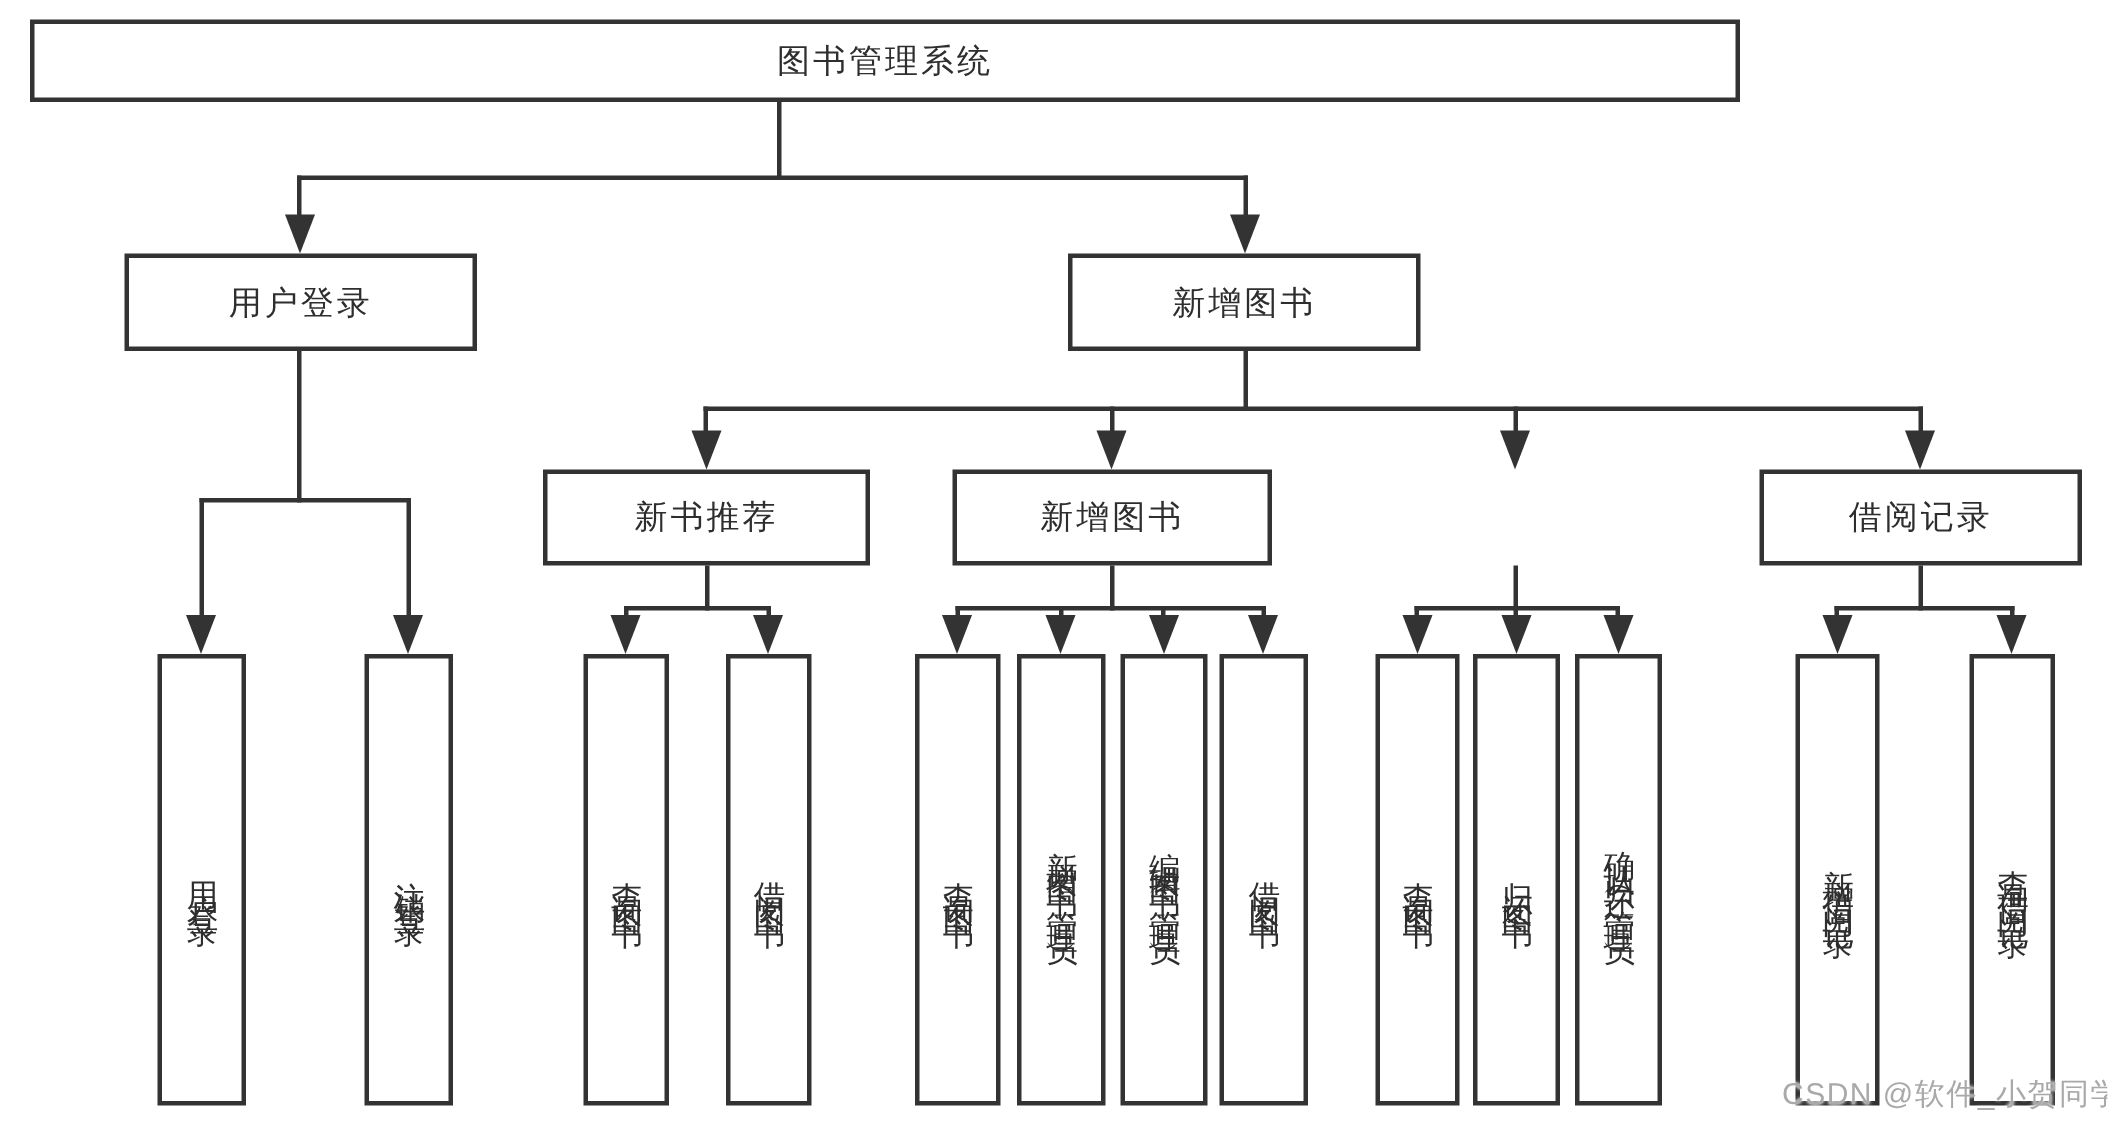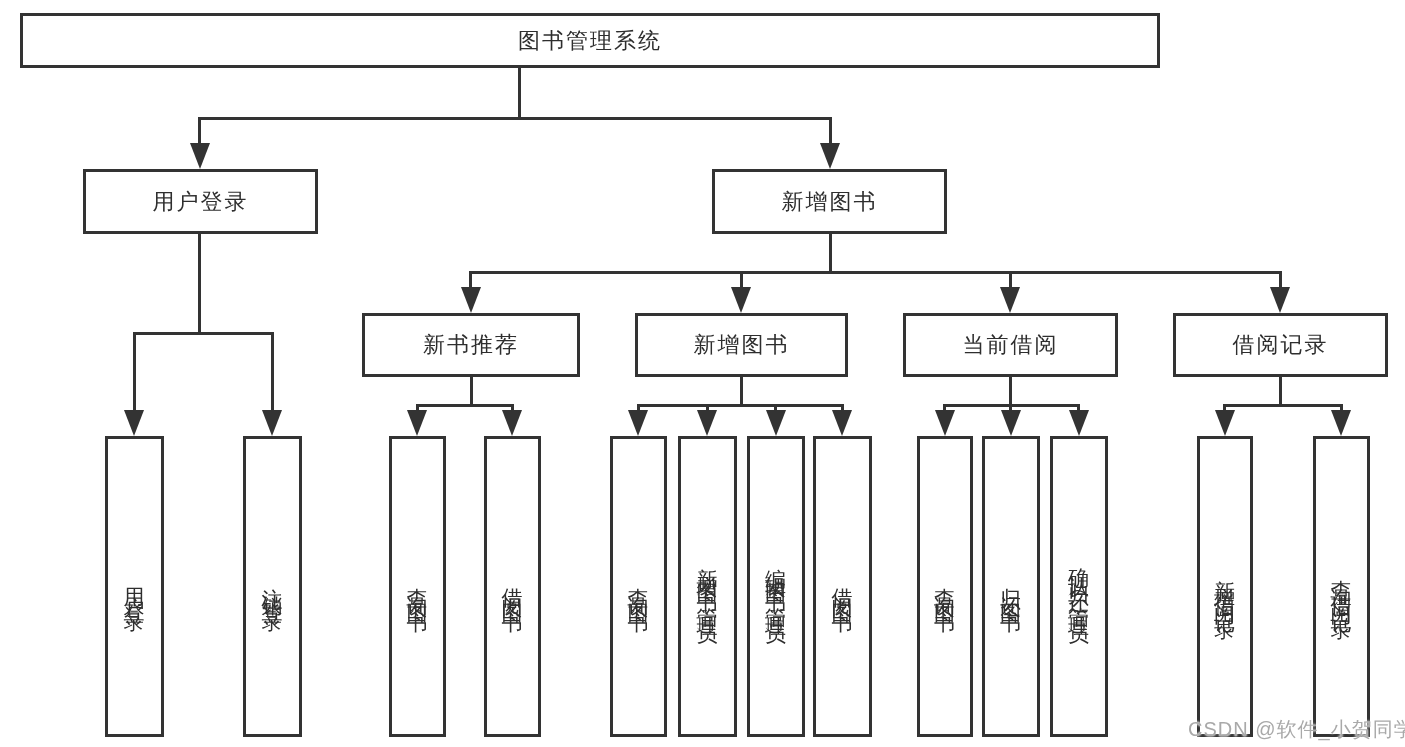--- a/index.html
+++ b/index.html
@@ -65,21 +65,20 @@
   <div class="tri" style="left:461px;top:287px;"></div>
   <div class="vline" style="left:740px;top:271px;height:18px;"></div>
   <div class="tri" style="left:731px;top:287px;"></div>
   <div class="vline" style="left:1009px;top:271px;height:18px;"></div>
   <div class="tri" style="left:1000px;top:287px;"></div>
   <div class="vline" style="left:1279px;top:271px;height:18px;"></div>
   <div class="tri" style="left:1270px;top:287px;"></div>
 
   <div class="box" style="left:362px;top:313px;width:218px;height:64px;">新书推荐</div>
   <div class="box" style="left:635px;top:313px;width:213px;height:64px;">新增图书</div>
-  <div class="box" style="left:903px;top:313px;width:215px;height:64px;">当前借阅</div>
   <div class="box" style="left:1173px;top:313px;width:215px;height:64px;">借阅记录</div>
 
   <div class="vline" style="left:470px;top:377px;height:30px;"></div>
   <div class="hline" style="left:416px;top:404px;width:98px;"></div>
   <div class="vline" style="left:416px;top:404px;height:8px;"></div>
   <div class="tri" style="left:407px;top:410px;"></div>
   <div class="vline" style="left:511px;top:404px;height:8px;"></div>
   <div class="tri" style="left:502px;top:410px;"></div>
 
   <div class="vline" style="left:740px;top:377px;height:30px;"></div>

